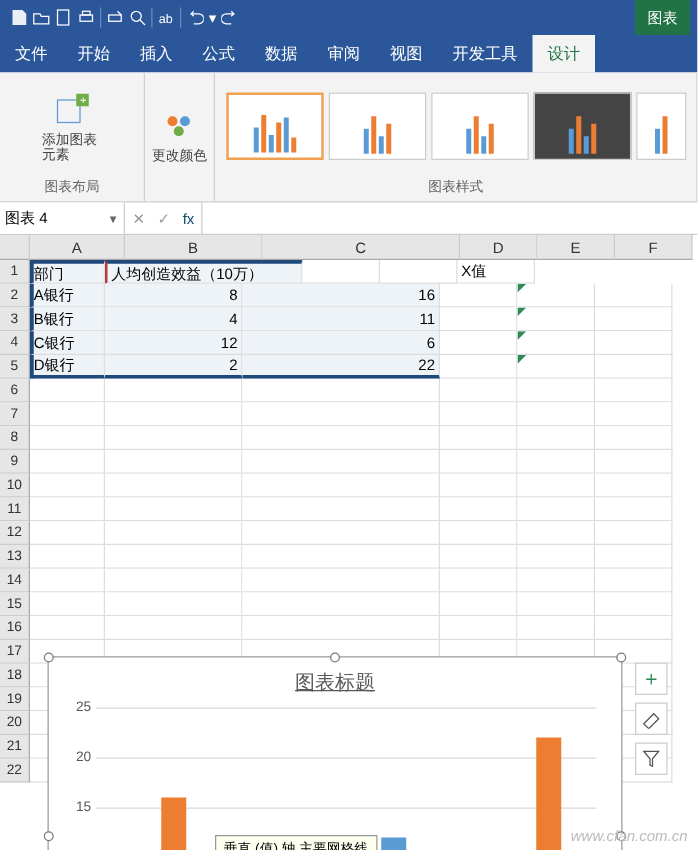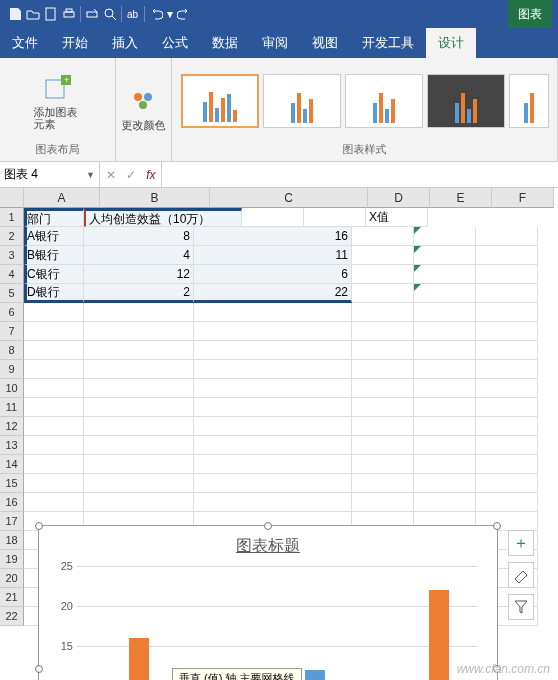--- a/index.html
+++ b/index.html
@@ -30,21 +30,21 @@
   .style-thumb.sel { border: 2px solid #f0a050; }
   .style-thumb .bar { width: 4px; background: #5b9bd5; }
   .style-thumb .bar.b2 { background: #ed7d31; }
 
   
   .fbar-row { height: 26px; border-bottom: 1px solid #ccc; display: flex; align-items: stretch; justify-content: flex-end; }
   .name-box { width: 100px; border-right: 1px solid #ccc; display: flex; align-items: center; padding: 0 4px; background: #fff; position: relative; }
   .name-box input { border: none; width: 70px; font-size: 12px; outline: none; }
   .name-box .dd { position: absolute; right: 4px; color: #666; cursor: pointer; font-size: 9px; }
   .fbar-btns { display: flex; align-items: center; border-right: 1px solid #ccc; padding: 0 6px; gap: 10px; color: #999; }
-  .fx { font-style: italic; color: #7f1d1d; }
+  .fx { color: #0c4a6e; }
   .fbar-input { flex: 1; padding: 0 6px; display: flex; align-items: center; }
 
   
   .grid { position: relative; }
   .colheads { display: flex; height: 20px; }
   .ch { border-right: 1px solid #ccc; border-bottom: 1px solid #aaa; background: #e6e6e6; text-align: center; font-size: 12px; color: #333; line-height: 20px; }
   .ch.corner { width: 24px; background: #e6e6e6; }
   .ch.A { width: 76px; } .ch.B { width: 110px; } .ch.C { width: 158px; }
   .ch.D { width: 62px; } .ch.E { width: 62px; } .ch.F { width: 62px; }
   .rows { }

